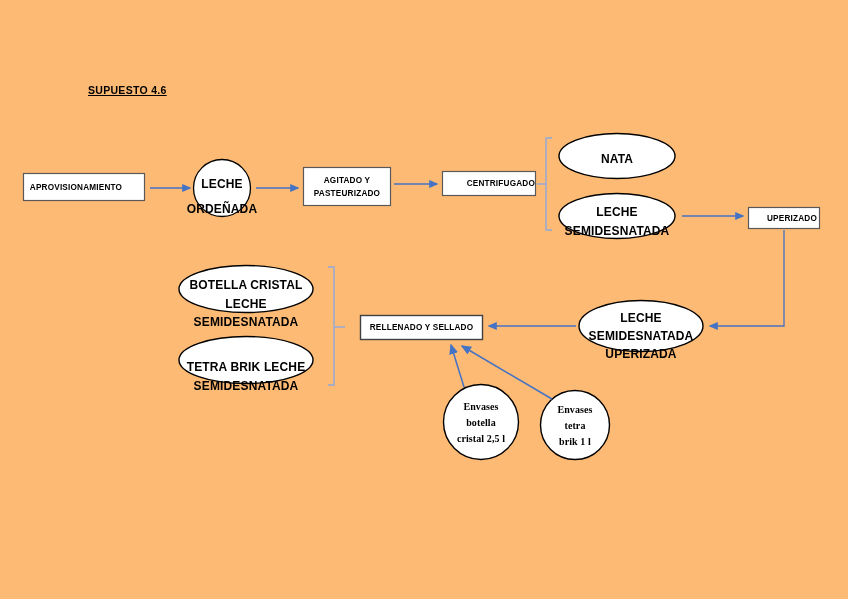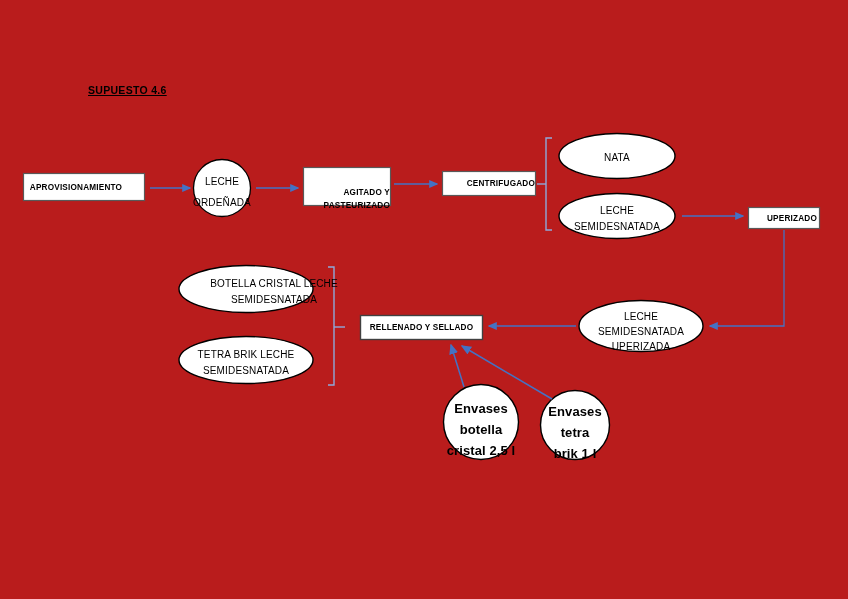--- a/index.html
+++ b/index.html
@@ -9,21 +9,21 @@
     background: #ffffff;
   }
   body {
     font-family: "Liberation Sans", sans-serif;
     color: #000000;
   }
   #page {
     position: relative;
     width: 848px;
     height: 599px;
-    background: #b91c1c;
+    background: #fdba74;
     overflow: hidden;
   }
   #diagram-svg {
     position: absolute;
     left: 0;
     top: 0;
     width: 848px;
     height: 599px;
   }
   .node-label {
@@ -33,28 +33,29 @@
     white-space: pre-line;
     pointer-events: none;
     letter-spacing: 0.1px;
   }
   .lbl-box {
     font-size: 8.2px;
     font-weight: 600;
     letter-spacing: 0.2px;
   }
   .lbl-shape {
-    font-size: 10px;
-    font-weight: 400;
+    font-size: 12px;
+    font-weight: 700;
     letter-spacing: 0.15px;
   }
   .lbl-lower {
-    font-size: 13px;
+    font-size: 10px;
     font-weight: 600;
     letter-spacing: 0.1px;
+    font-family: Liberation Serif, serif;
   }
   #page-title {
     position: absolute;
     left: 88px;
     top: 84px;
     font-size: 10.5px;
     font-weight: 700;
     letter-spacing: 0.3px;
     text-decoration: underline;
     color: #000000;
@@ -125,42 +126,42 @@
       <path d="M328,267 L334,267 L334,385 L328,385"></path>
       <path d="M334,327 L345,327"></path>
     </g>
   </svg>
 
   <div class="node-label lbl-box" style="left:16px; top:183px; width:120px;">APROVISIONAMIENTO</div>
 
   <div class="node-label lbl-shape" style="left:186px; top:172px; width:72px; line-height:2.05;">LECHE
 ORDEÑADA</div>
 
-  <div class="node-label lbl-box" style="left:304px; top:187px; width:86px; line-height:1.55;text-align:right;">AGITADO Y
+  <div class="node-label lbl-box" style="left:304px; top:175px; width:86px; line-height:1.55;">AGITADO Y
 PASTEURIZADO</div>
 
   <div class="node-label lbl-box" style="left:443px; top:179px; width:92px;text-align:right;">CENTRIFUGADO</div>
 
   <div class="node-label lbl-shape" style="left:559px; top:152px; width:116px;">NATA</div>
 
   <div class="node-label lbl-shape" style="left:559px; top:203px; width:116px; line-height:1.55;">LECHE
 SEMIDESNATADA</div>
 
   <div class="node-label lbl-box" style="left:757px; top:214px; width:70px;">UPERIZADO</div>
 
   <div class="node-label lbl-shape" style="left:579px; top:309px; width:124px; line-height:1.5;">LECHE
 SEMIDESNATADA
 UPERIZADA</div>
 
   <div class="node-label lbl-box" style="left:361px; top:323px; width:121px;text-align:center;">RELLENADO Y SELLADO</div>
 
-  <div class="node-label lbl-shape" style="left:179px; top:276px; width:134px; line-height:1.55;margin-left:28px;">BOTELLA CRISTAL LECHE
+  <div class="node-label lbl-shape" style="left:179px; top:276px; width:134px; line-height:1.55;">BOTELLA CRISTAL LECHE
 SEMIDESNATADA</div>
 
-  <div class="node-label lbl-shape" style="left:179px; top:347px; width:134px; line-height:1.55;">TETRA BRIK LECHE
+  <div class="node-label lbl-shape" style="left:179px; top:358px; width:134px; line-height:1.55;">TETRA BRIK LECHE
 SEMIDESNATADA</div>
 
   <div class="node-label lbl-lower" style="left:441px; top:399px; width:80px; line-height:1.6;">Envases
 botella
 cristal 2,5 l</div>
 
   <div class="node-label lbl-lower" style="left:540px; top:402px; width:70px; line-height:1.6;">Envases
 tetra
 brik 1 l</div>
 

